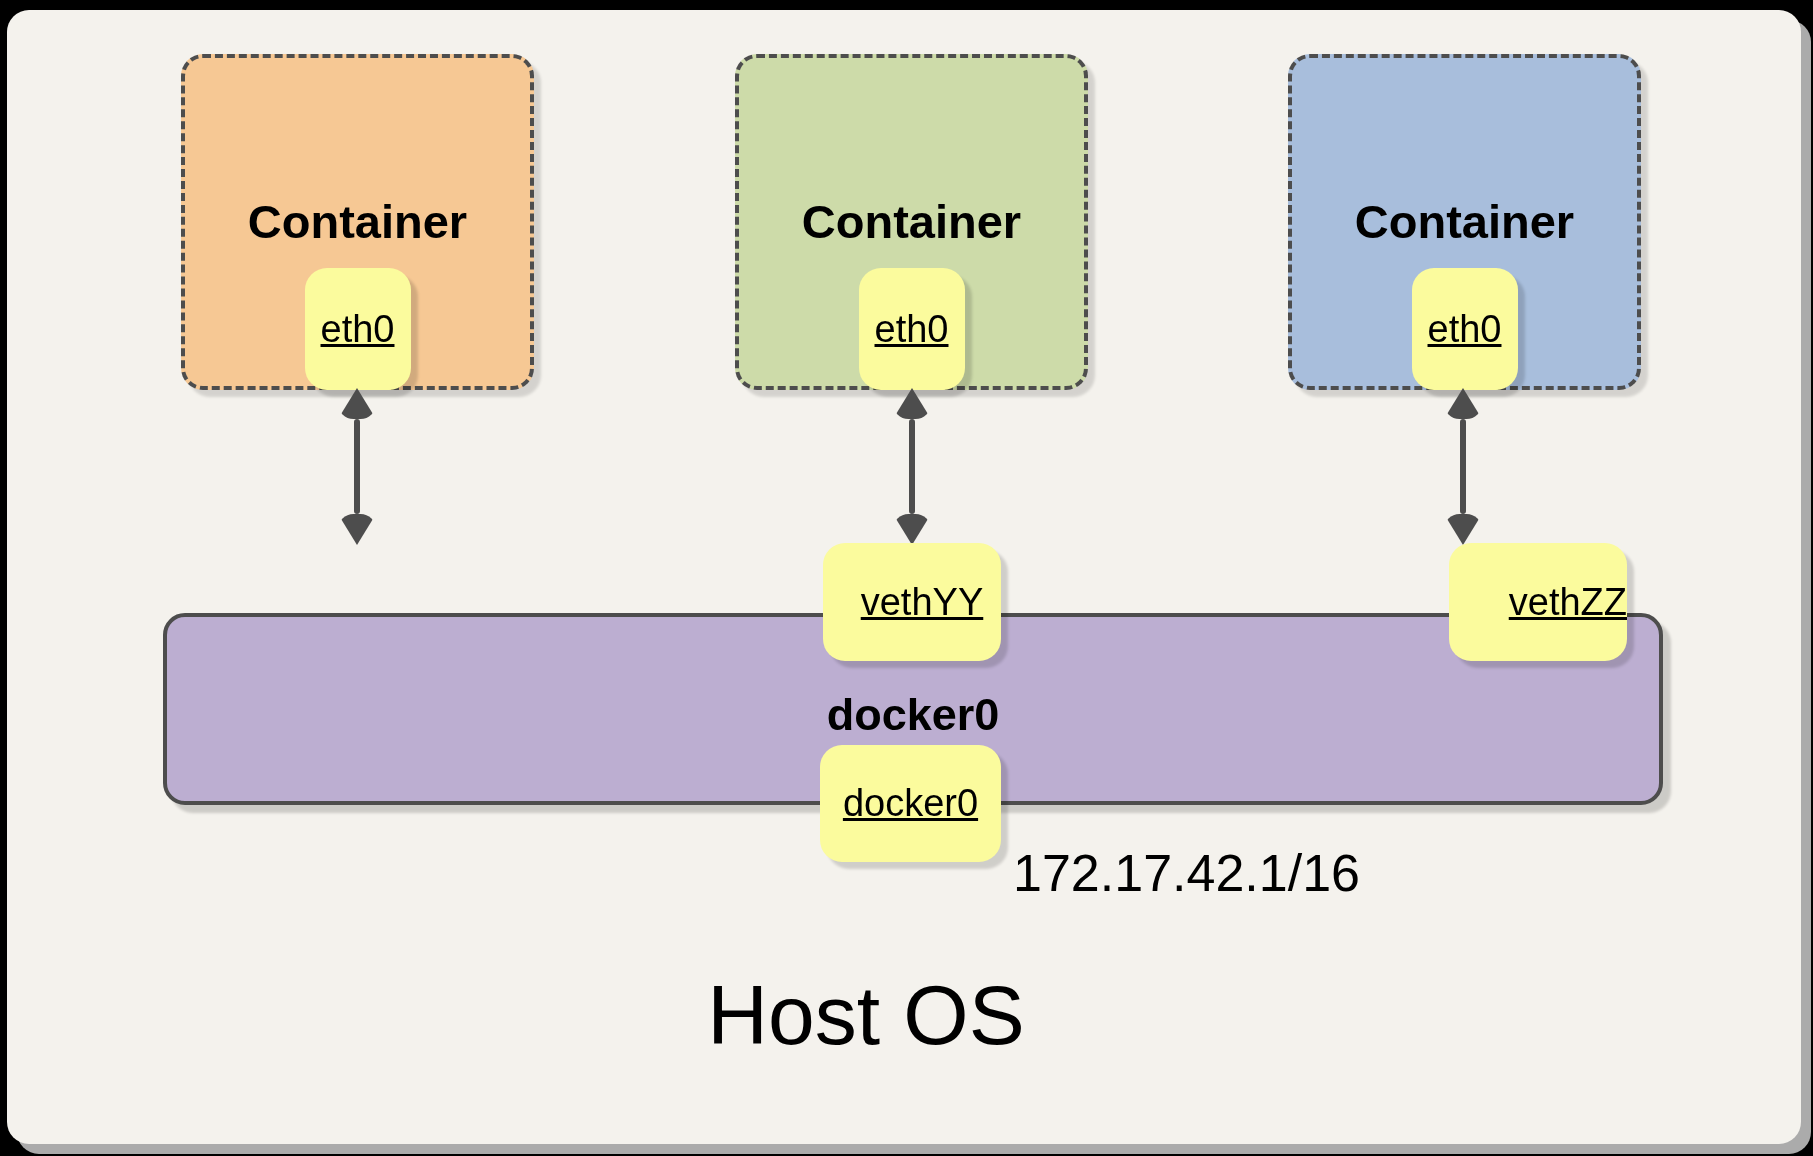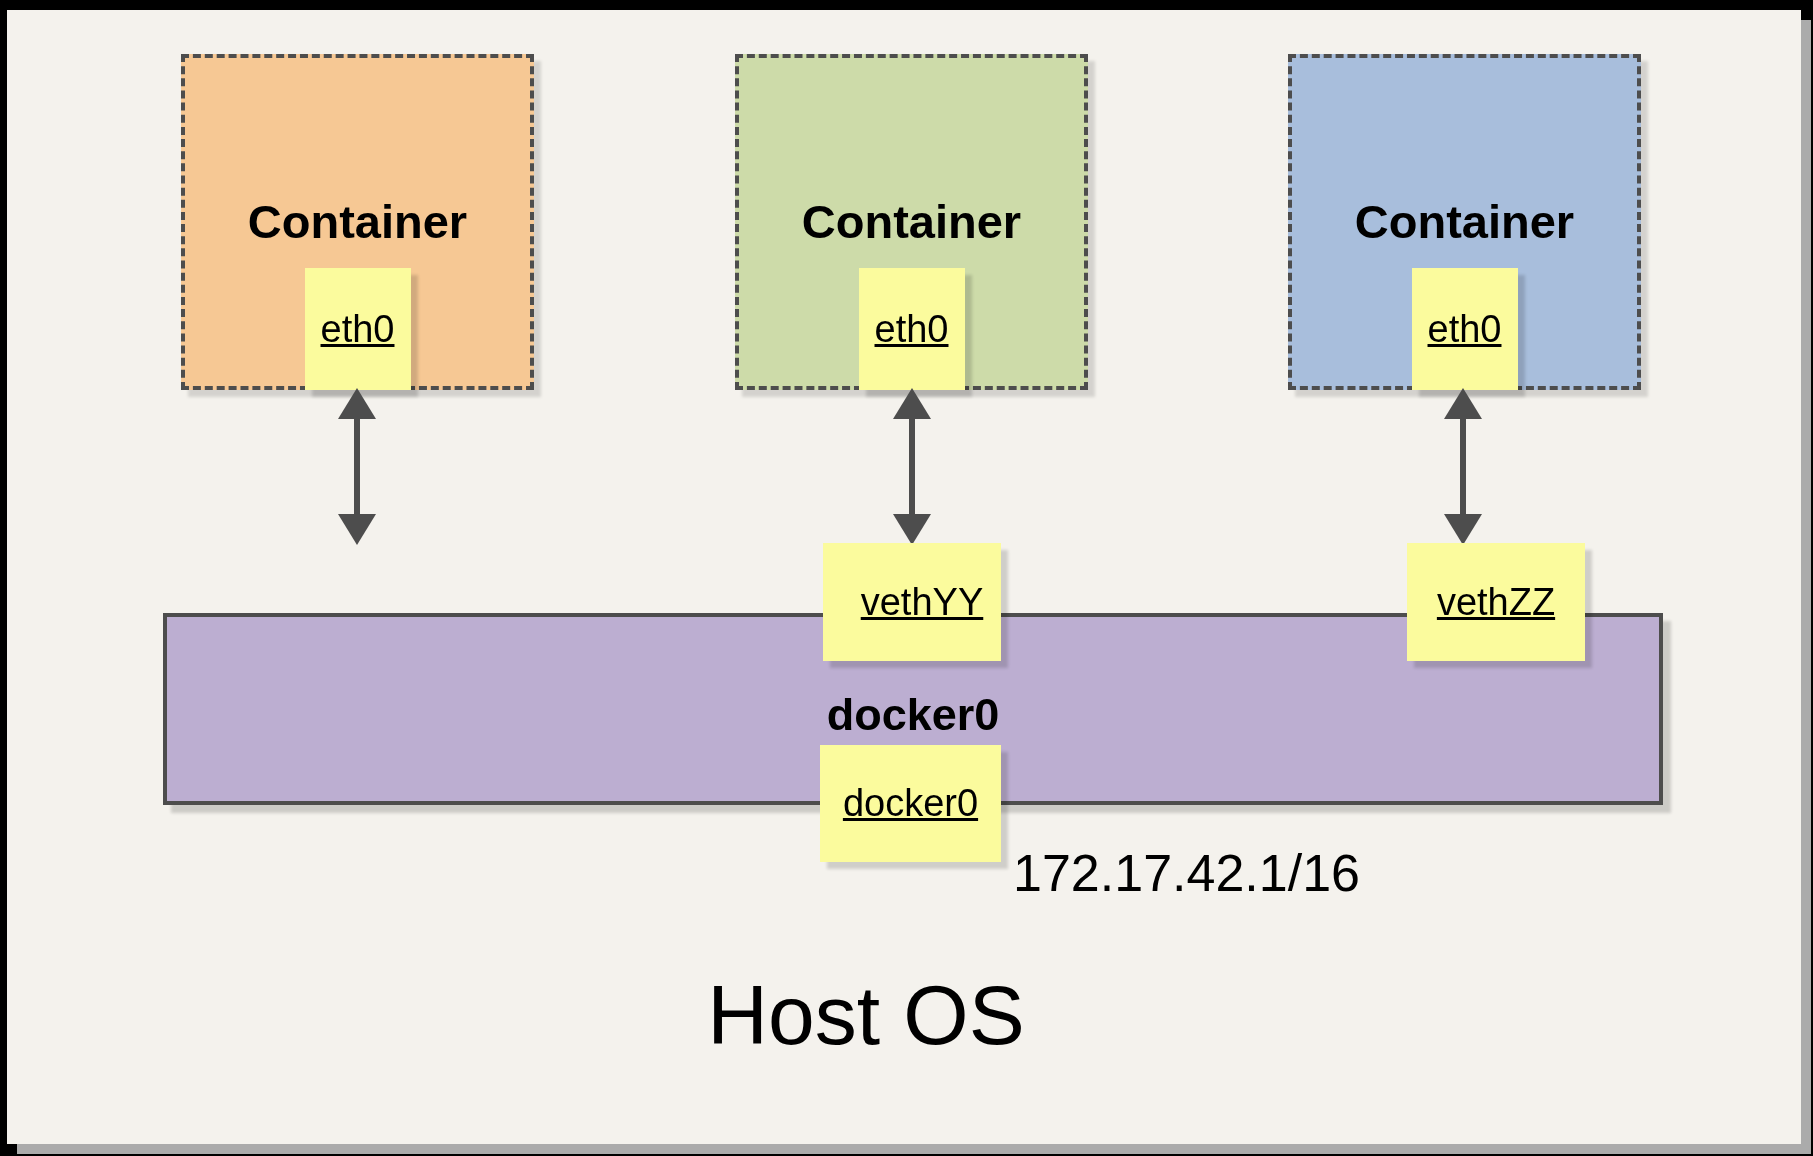--- a/index.html
+++ b/index.html
@@ -1,15 +1,15 @@
 <!DOCTYPE html>
 <html><head>
 <meta charset="utf-8">
 <style>
-  * { margin:0; padding:0; box-sizing:border-box; }
+  * { margin:0; padding:0; box-sizing:border-box;border-radius:22px; }
   html, body { width:1813px; height:1156px; overflow:hidden; }
   body {
     background:#000;
     font-family:"Liberation Sans", sans-serif;
     position:relative;
     color:#000;
   }
   .page {
     position:absolute;
     left:7px; top:10px; right:12px; bottom:12px;
@@ -85,21 +85,21 @@
     font-size:45px; font-weight:bold;
   }
   .veth-box {
     position:absolute;
     top:533px;
     width:178px; height:118px;
     z-index:3;
   }
   .v0 { left:262px; }
   .v1 { left:816px;padding-left:20px; }
-  .v2 { left:1400px; }
+  .v2 { left:1442px;justify-content:flex-end; }
   .docker-iface-box {
     position:absolute;
     left:813px; top:735px;
     width:181px; height:117px;
     z-index:3;
   }
   .ip-label {
     position:absolute;
     left:1006px; top:833px;
     font-size:52px;

